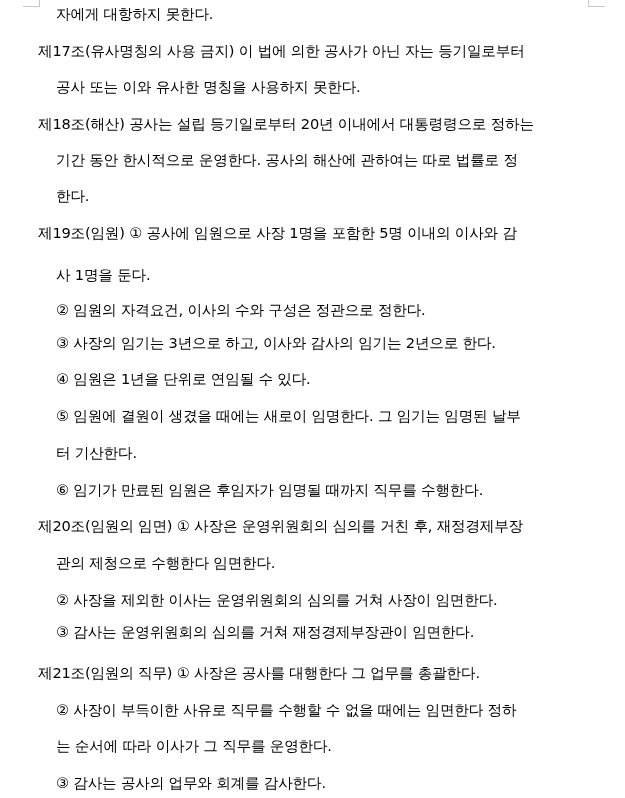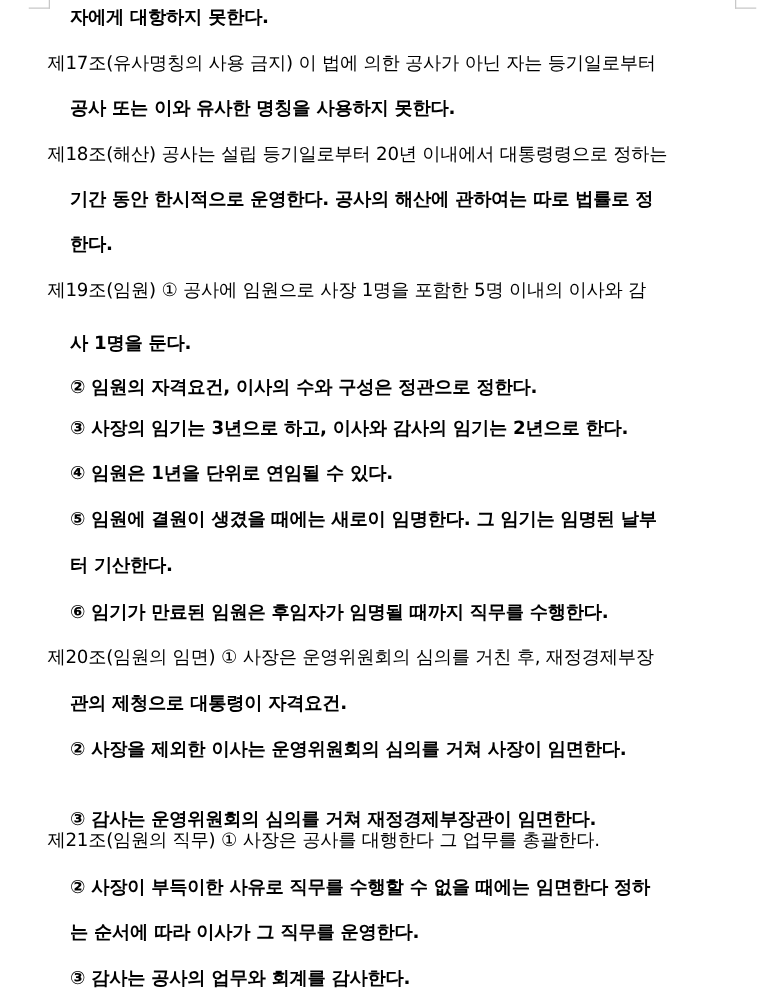--- a/index.html
+++ b/index.html
@@ -43,21 +43,21 @@
   }
   .line {
     position: absolute;
     height: 24px;
     line-height: 24px;
     font-size: 14.6px;
     white-space: nowrap;
     letter-spacing: -0.2px;
   }
   .line.head { left: 38px; }
-  .line.indent { left: 56px; font-weight: bold; }
+  .line.indent { left: 56px; }
 </style>
 </head>
 <body>
 
 <div class="corner corner-tl"></div>
 <div class="corner corner-tr"></div>
 
 <div class="doc">
   <div class="line indent" style="top:2px">자에게 대항하지 못한다.</div>
   <div class="line head" style="top:39px">제17조(유사명칭의 사용 금지) 이 법에 의한 공사가 아닌 자는 등기일로부터</div>
@@ -67,20 +67,20 @@
   <div class="line indent" style="top:184px">한다.</div>
   <div class="line head" style="top:221px">제19조(임원) ① 공사에 임원으로 사장 1명을 포함한 5명 이내의 이사와 감</div>
   <div class="line indent" style="top:263px">사 1명을 둔다.</div>
   <div class="line indent" style="top:298px">② 임원의 자격요건, 이사의 수와 구성은 정관으로 정한다.</div>
   <div class="line indent" style="top:331px">③ 사장의 임기는 3년으로 하고, 이사와 감사의 임기는 2년으로 한다.</div>
   <div class="line indent" style="top:367px">④ 임원은 1년을 단위로 연임될 수 있다.</div>
   <div class="line indent" style="top:404px">⑤ 임원에 결원이 생겼을 때에는 새로이 임명한다. 그 임기는 임명된 날부</div>
   <div class="line indent" style="top:441px">터 기산한다.</div>
   <div class="line indent" style="top:478px">⑥ 임기가 만료된 임원은 후임자가 임명될 때까지 직무를 수행한다.</div>
   <div class="line head" style="top:514px">제20조(임원의 임면) ① 사장은 운영위원회의 심의를 거친 후, 재정경제부장</div>
-  <div class="line indent" style="top:551px">관의 제청으로 대통령이 자격요건.</div>
+  <div class="line indent" style="top:551px">관의 제청으로 수행한다 임면한다.</div>
   <div class="line indent" style="top:588px">② 사장을 제외한 이사는 운영위원회의 심의를 거쳐 사장이 임면한다.</div>
-  <div class="line indent" style="top:644px">③ 감사는 운영위원회의 심의를 거쳐 재정경제부장관이 임면한다.</div>
+  <div class="line indent" style="top:620px">③ 감사는 운영위원회의 심의를 거쳐 재정경제부장관이 임면한다.</div>
   <div class="line head" style="top:661px">제21조(임원의 직무) ① 사장은 공사를 대행한다 그 업무를 총괄한다.</div>
   <div class="line indent" style="top:698px">② 사장이 부득이한 사유로 직무를 수행할 수 없을 때에는 임면한다 정하</div>
   <div class="line indent" style="top:734px">는 순서에 따라 이사가 그 직무를 운영한다.</div>
   <div class="line indent" style="top:771px">③ 감사는 공사의 업무와 회계를 감사한다.</div>
 </div>
 
 </body></html>

